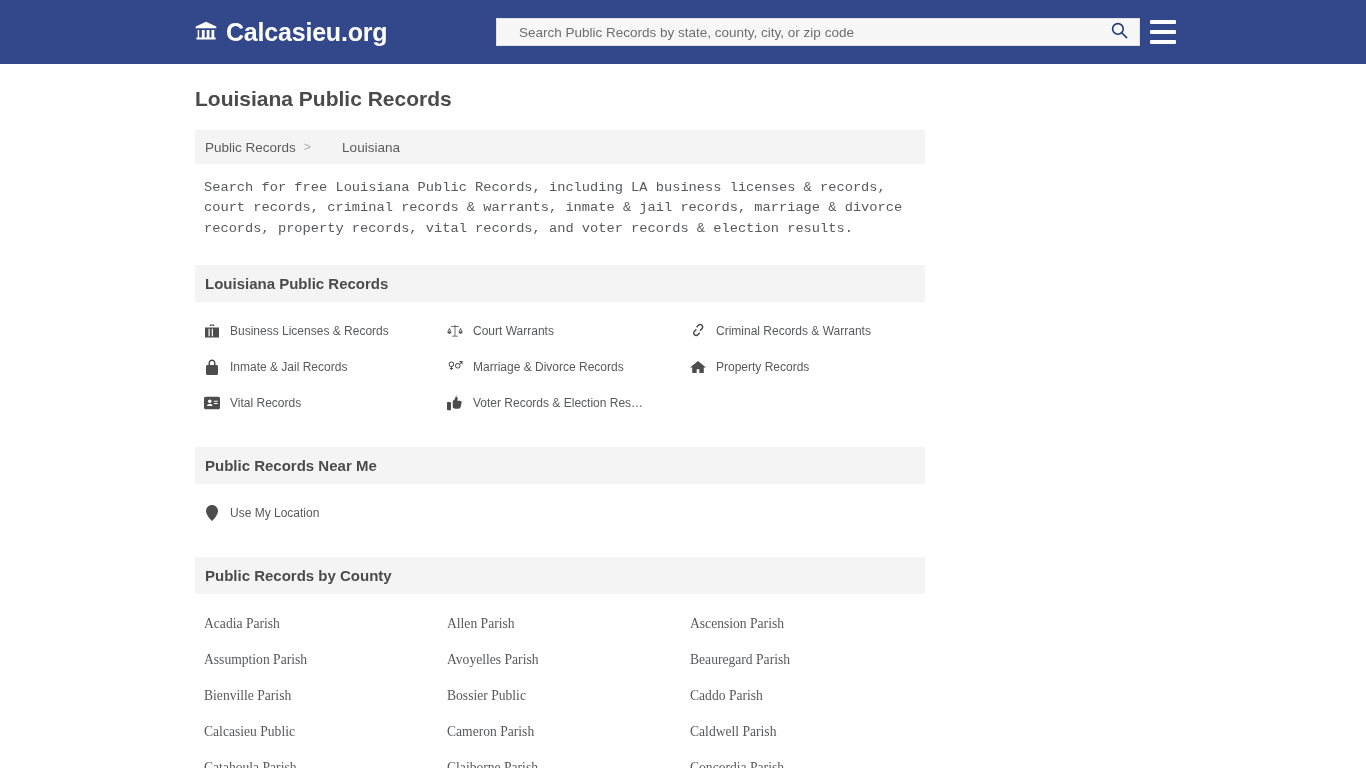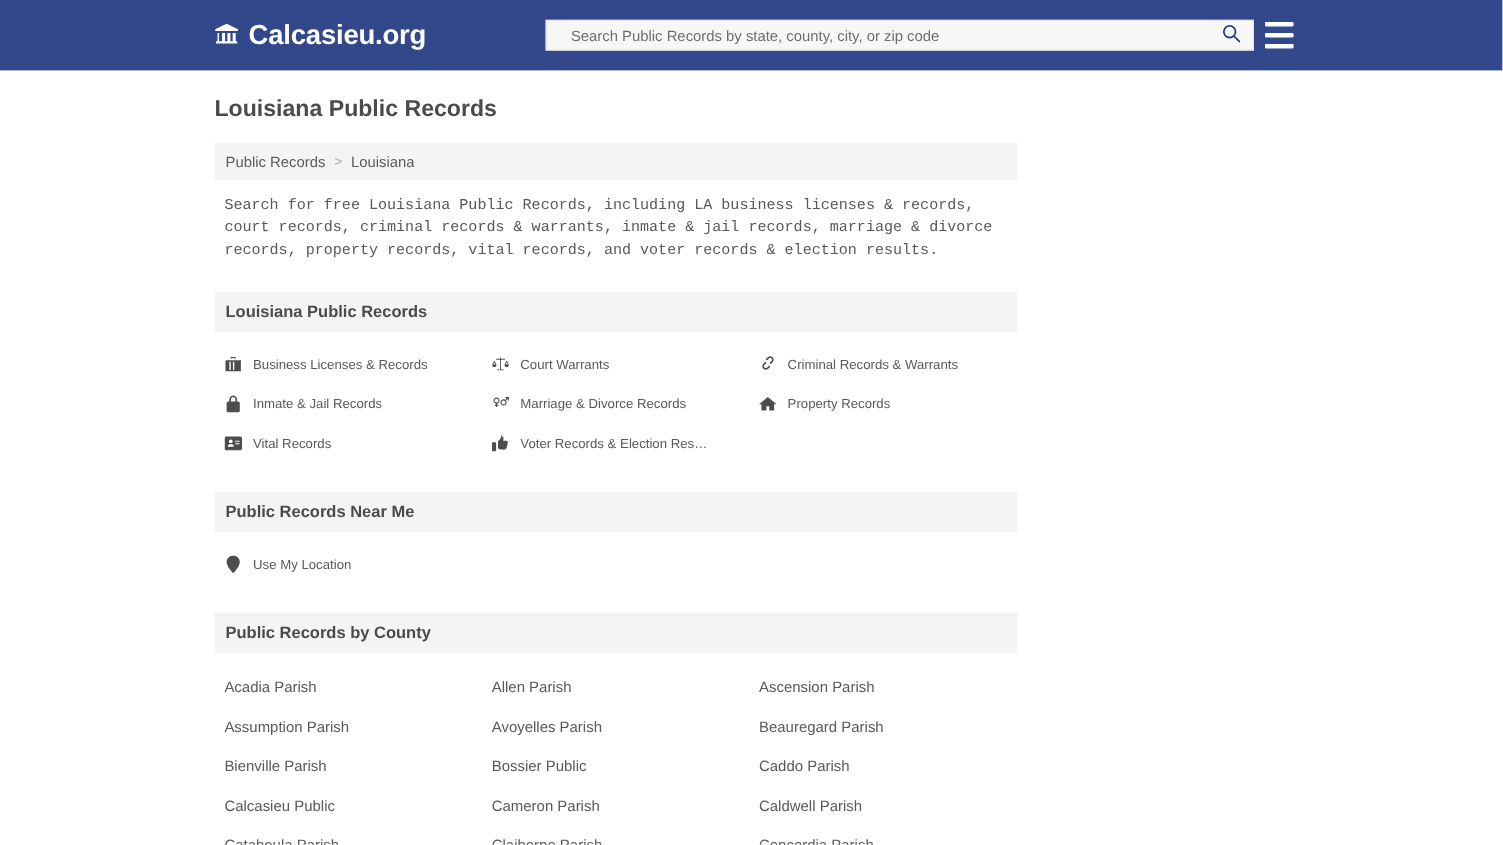--- a/index.html
+++ b/index.html
@@ -126,21 +126,21 @@
   }
   .breadcrumb a {
     color: #5b5b5b;
     text-decoration: none;
   }
   .breadcrumb .sep {
     color: #a9a9a9;
     margin: 0 8px;
     font-size: 12.5px;
   }
-  .breadcrumb .current { color: #5b5b5b; }
+  .breadcrumb .current { color: #5b5b5b; margin-left: 23px; }
 
   .intro {
     font-size: 13.7px;
     line-height: 20.4px;
     color: #58595b;
     margin: 14px 0 0 9px;
     width: 716px;
     font-family: Liberation Mono, monospace;
   }
 
@@ -197,20 +197,21 @@
     padding-left: 9px;
   }
   .county-item {
     height: 36px;
     display: flex;
     align-items: center;
     font-size: 13.6px;
     color: #58595b;
     text-decoration: none;
     white-space: nowrap;
+    font-family: Liberation Serif, serif;
   }
 </style>
 </head>
 <body>
 
 <header class="site-header">
   <a class="brand" href="#">
     <span class="brand-icon">
       <svg viewBox="0 0 512 512" fill="currentColor" aria-hidden="true">
         <path d="M256 16L16 128v40h480v-40L256 16zM64 208v176H32v48h448v-48h-32V208h-64v176h-48V208h-64v176h-48V208h-64v176H96V208H64z"></path>

